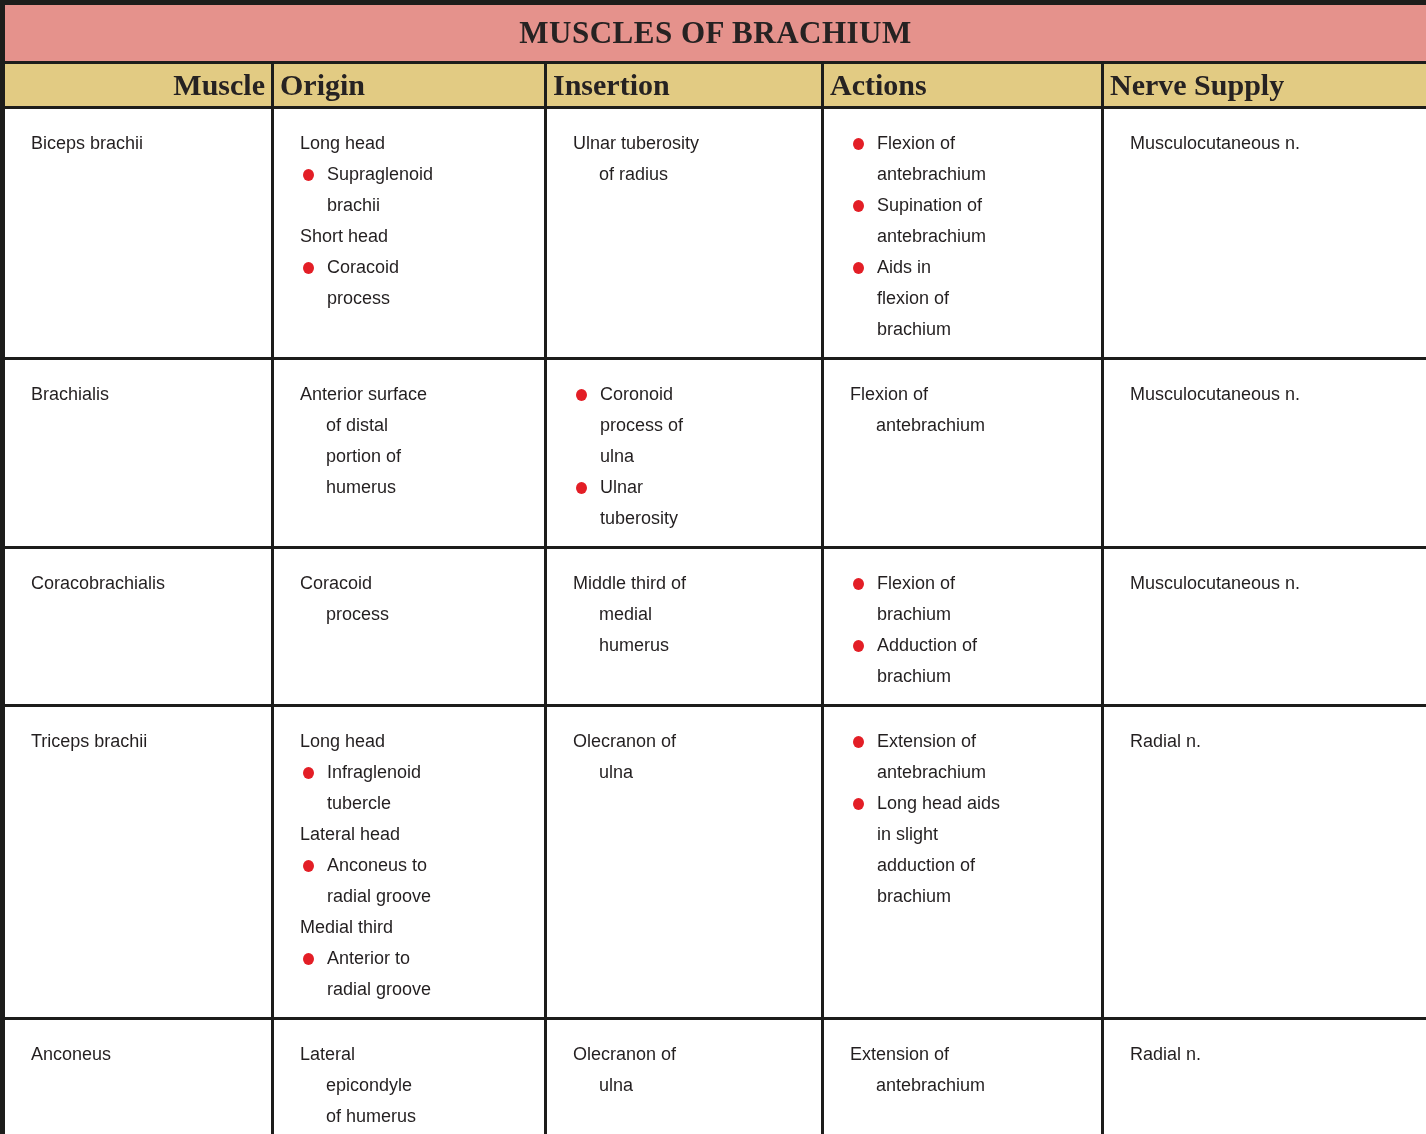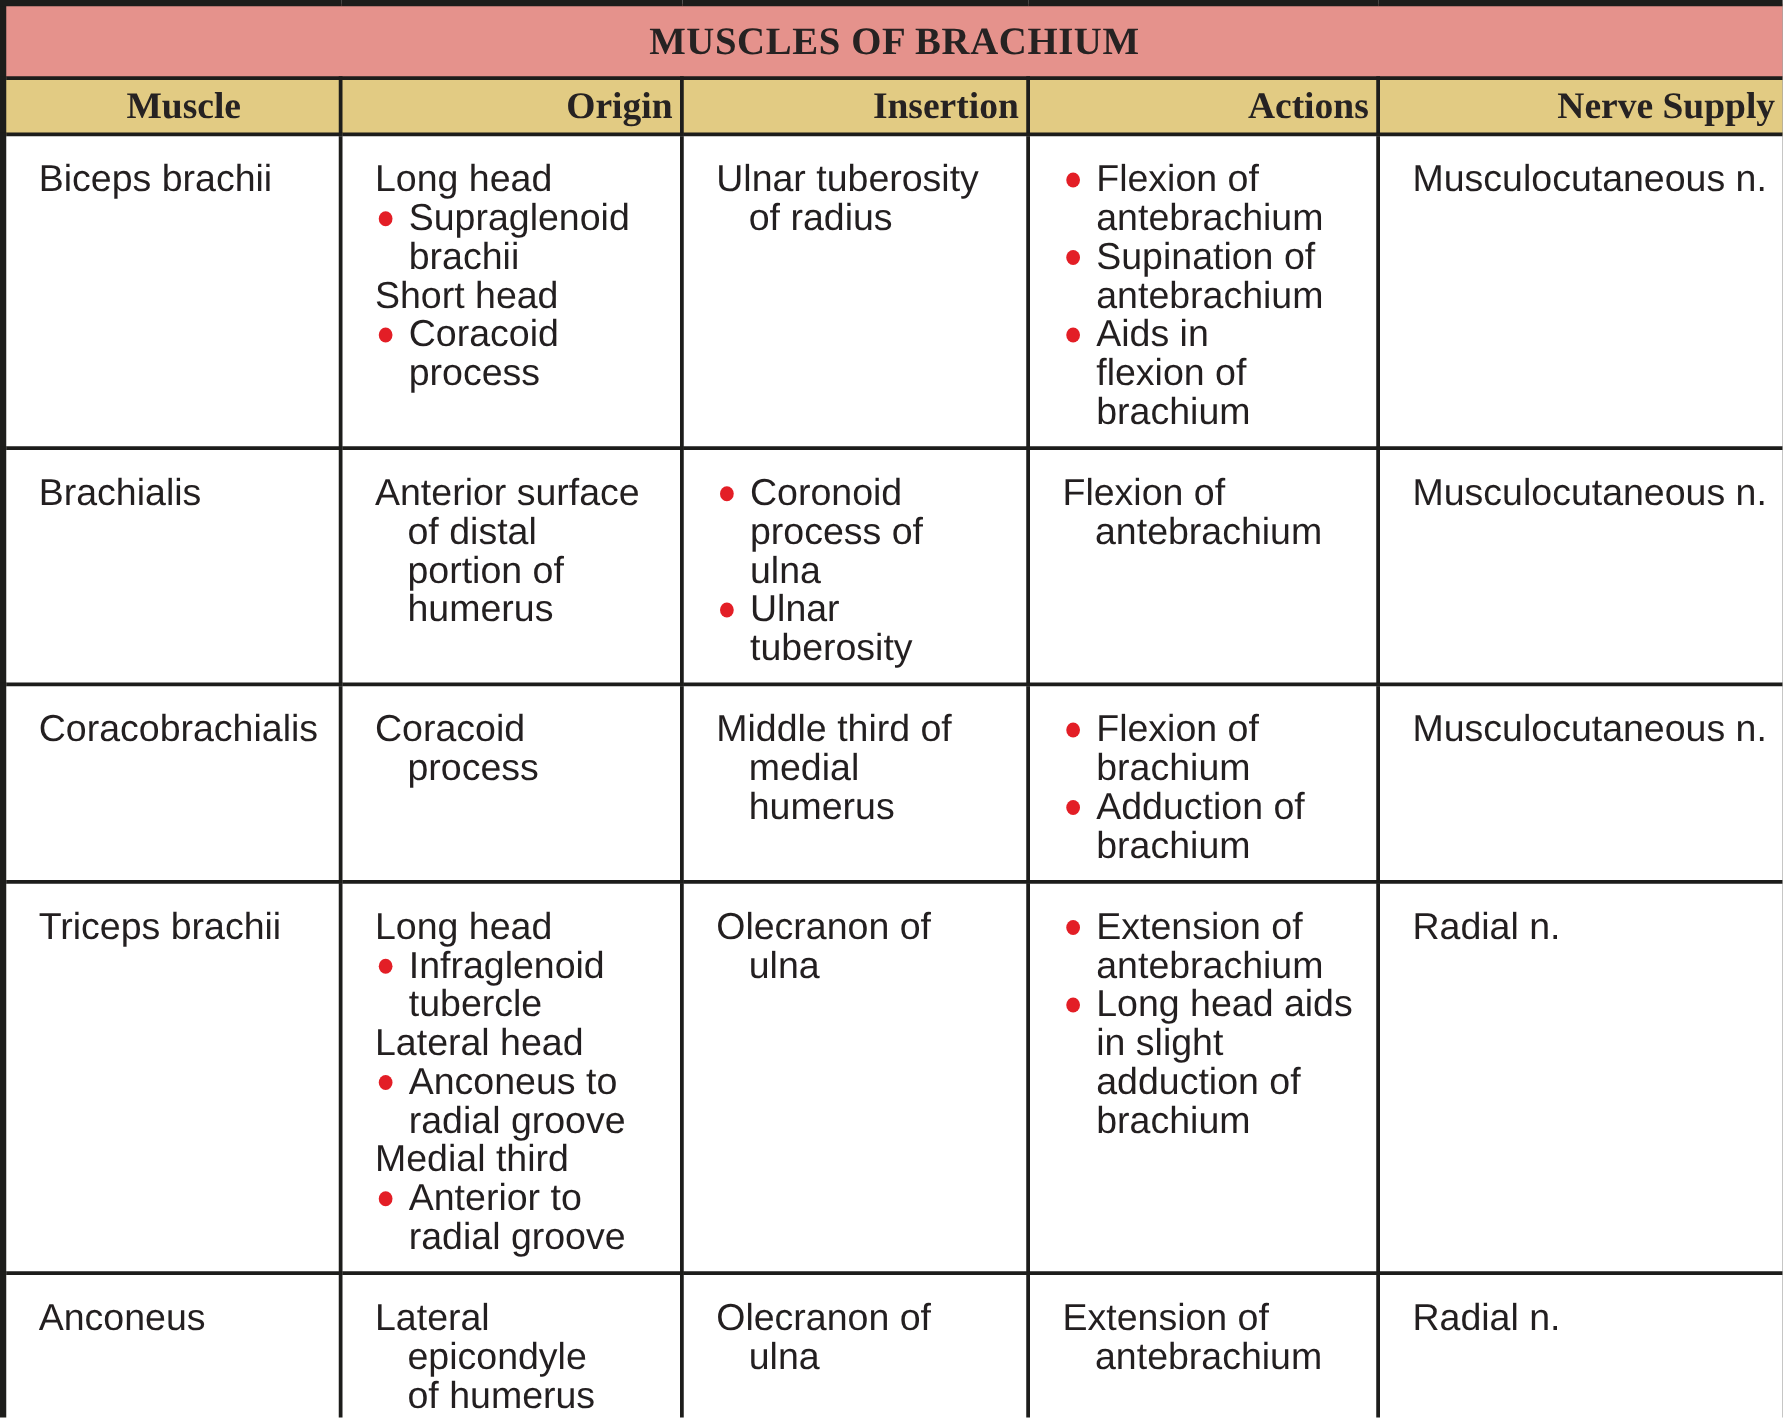--- a/index.html
+++ b/index.html
@@ -34,34 +34,34 @@
     text-align: center;
     vertical-align: middle;
     color: #262222;
   }
   tr.header-row th {
     background: var(--header-bg, #e2cb83);
     height: 42px;
     font-family: "Liberation Serif", serif;
     font-size: 30px;
     font-weight: bold;
-    text-align: right;
+    text-align: left;
     vertical-align: middle;
     padding: 0 6px;
     color: #262222;
   }
   tr.header-row th.first {
-    text-align: center;
+    text-align: right;
     padding-left: 24px;
   }
   tbody td {
     background: #ffffff;
     vertical-align: top;
     padding: 19px 8px 12px 26px;
-    font-size: 30px;
+    font-size: 18px;
     line-height: 31px;
   }
   tbody tr:nth-child(1) { height: 248px; }
   tbody tr:nth-child(2) { height: 186px; }
   tbody tr:nth-child(3) { height: 155px; }
   tbody tr:nth-child(4) { height: 311px; }
   tbody tr:nth-child(5) { height: auto; }
   .item { margin: 0; }
   .txt {
     display: block;

